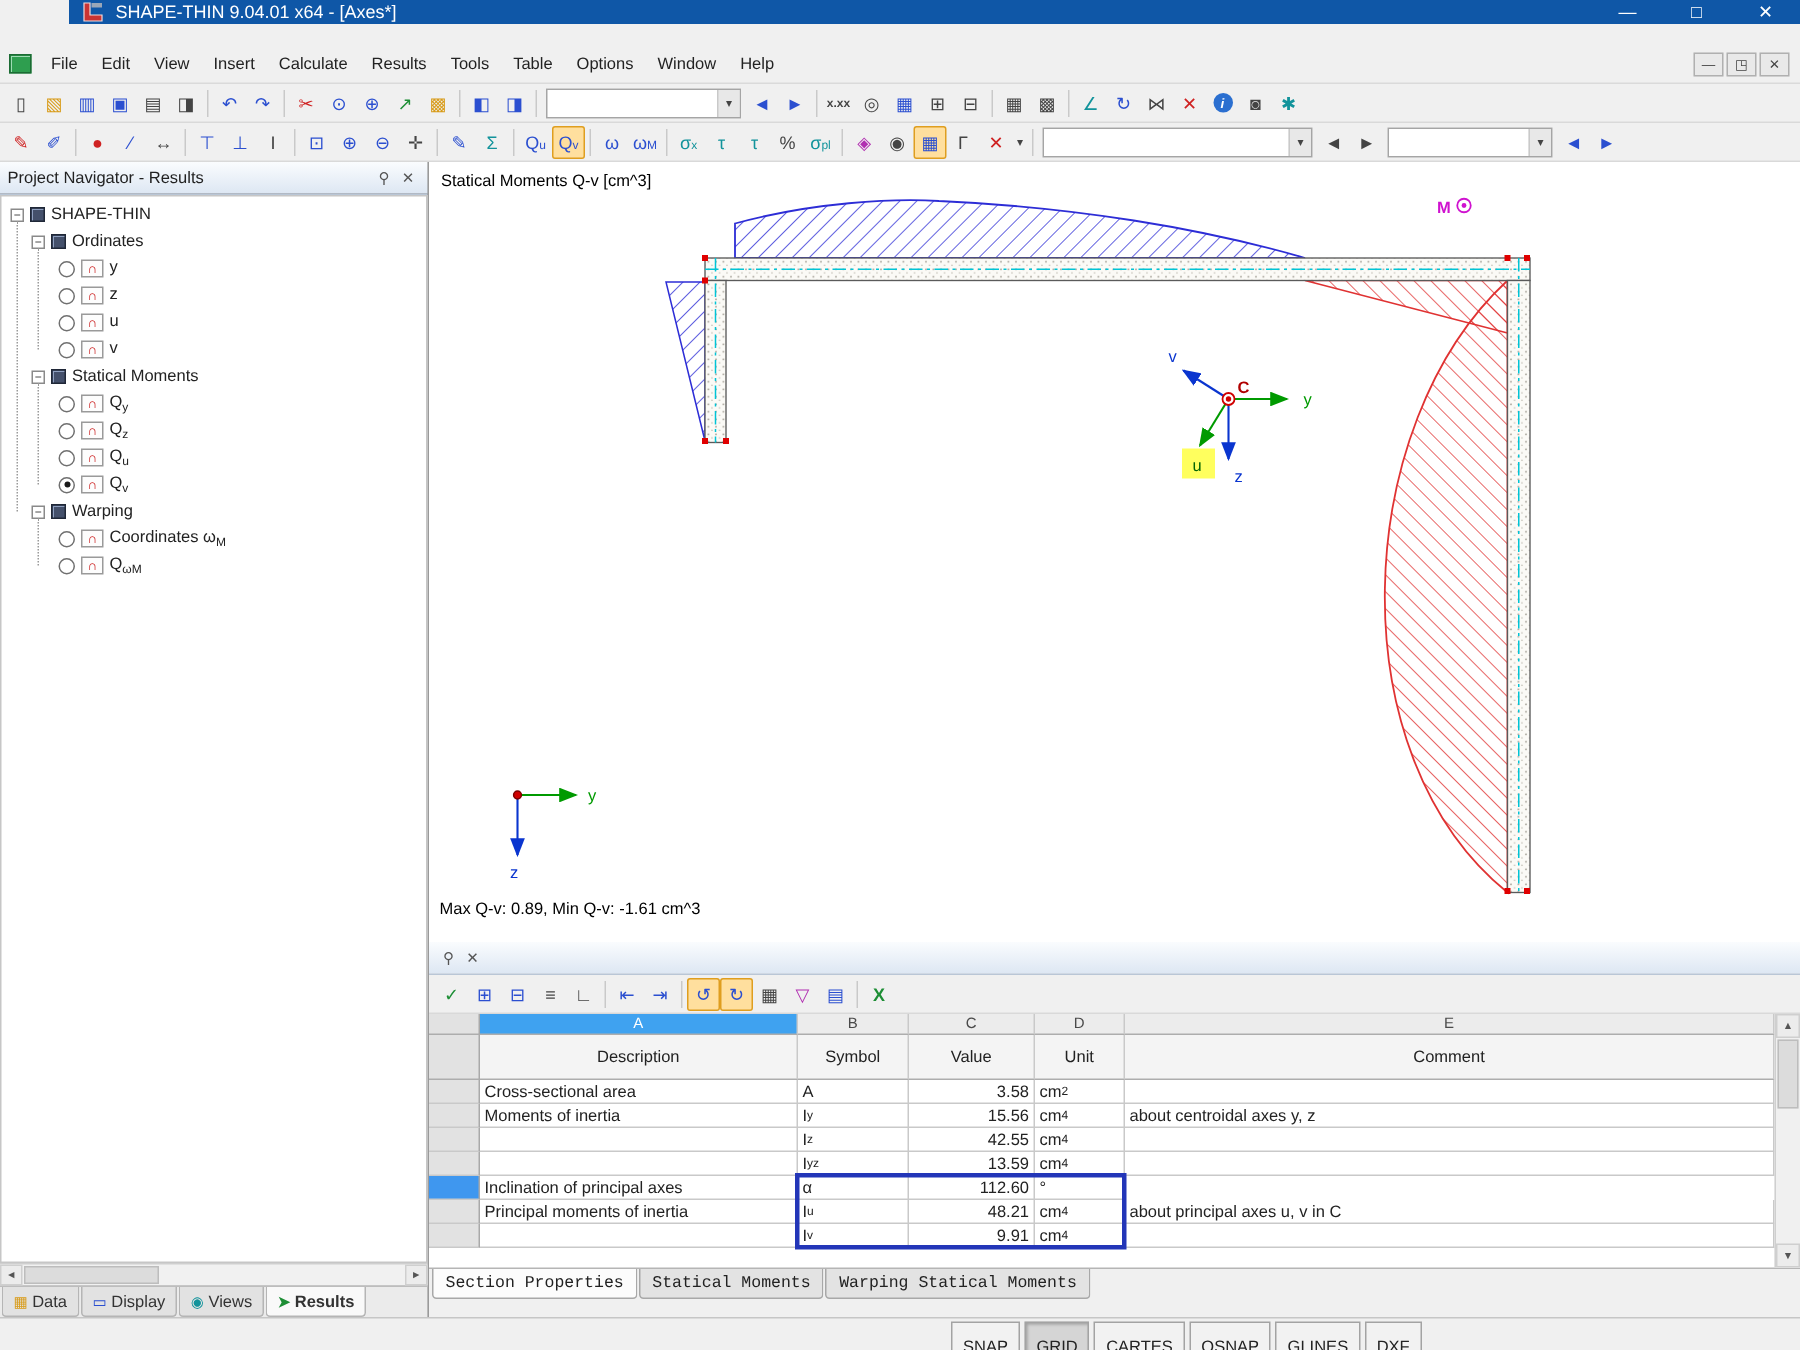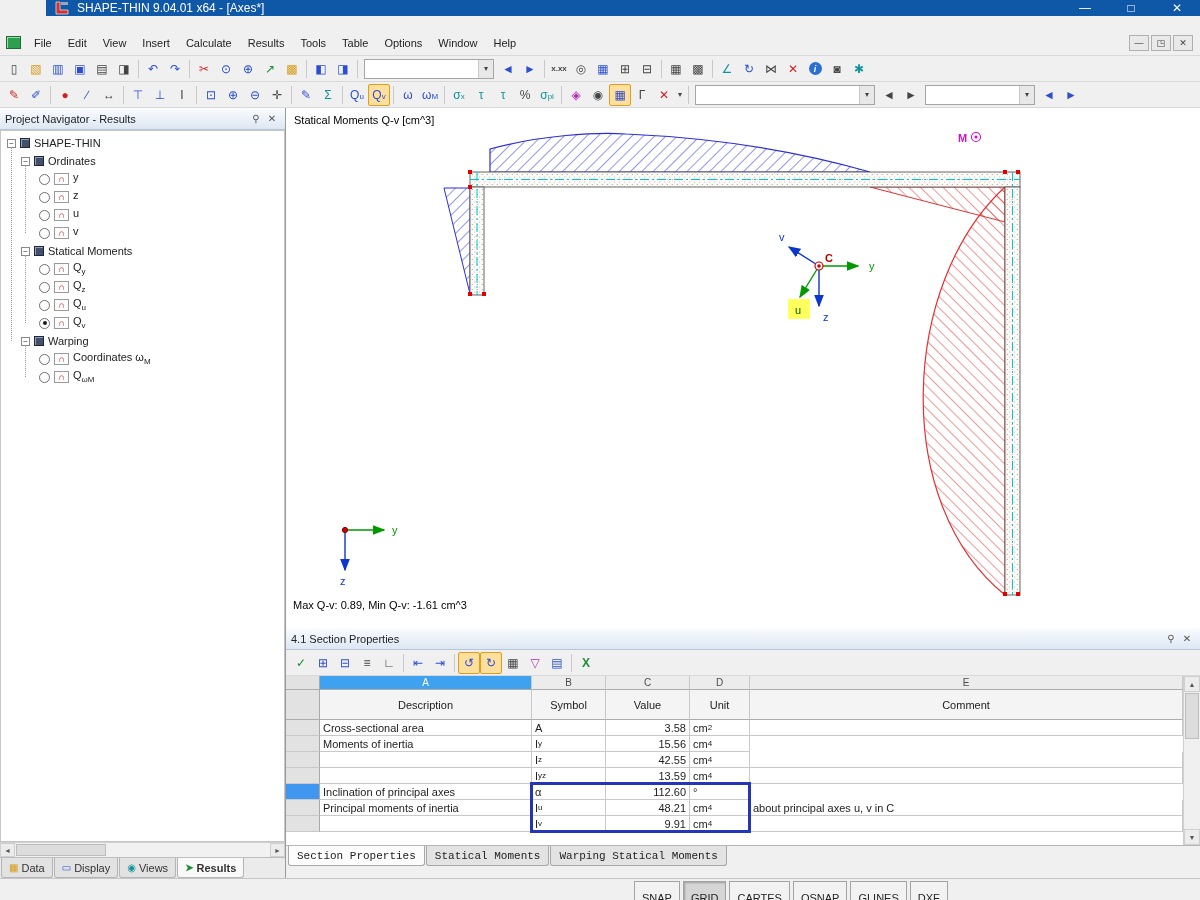--- a/index.html
+++ b/index.html
@@ -473,21 +473,20 @@
       <text x="54" y="477" fill="#0a35cf">z</text>
     </g>
 
     <text x="8" y="16" fill="#000" font-size="11">Statical Moments Q-v [cm^3]</text>
     <text x="7" y="501" fill="#000" font-size="11">Max Q-v: 0.89, Min Q-v: -1.61 cm^3</text>
   </svg>
 </div>
 
 <div class="props">
   <div class="panel-head">
-    <span class="ph-title">4.1 Section Properties</span>
     <span class="phbtn">⚲</span>
     <span class="phbtn">✕</span>
   </div>
 
   <div class="props-toolbar">
     <span class="tbtn ic-g">✓</span>
     <span class="tbtn ic-b">⊞</span>
     <span class="tbtn ic-b">⊟</span>
     <span class="tbtn ic-d">≡</span>
     <span class="tbtn ic-d">∟</span>
@@ -541,20 +540,21 @@
       <div class="tcell">Moments of inertia</div>
       <div class="tcell">
           <span>I</span>
           <sub>y</sub>
         </div>
       <div class="tcell val">15.56</div>
       <div class="tcell">
           <span>cm</span>
           <sup>4</sup>
         </div>
+      <div class="tcell">about centroidal axes y, z</div>
     </div>
     <div class="trow drow">
       <div class="tcell sel"></div>
       <div class="tcell"></div>
       <div class="tcell">
           <span>I</span>
           <sub>z</sub>
         </div>
       <div class="tcell val">42.55</div>
       <div class="tcell">

